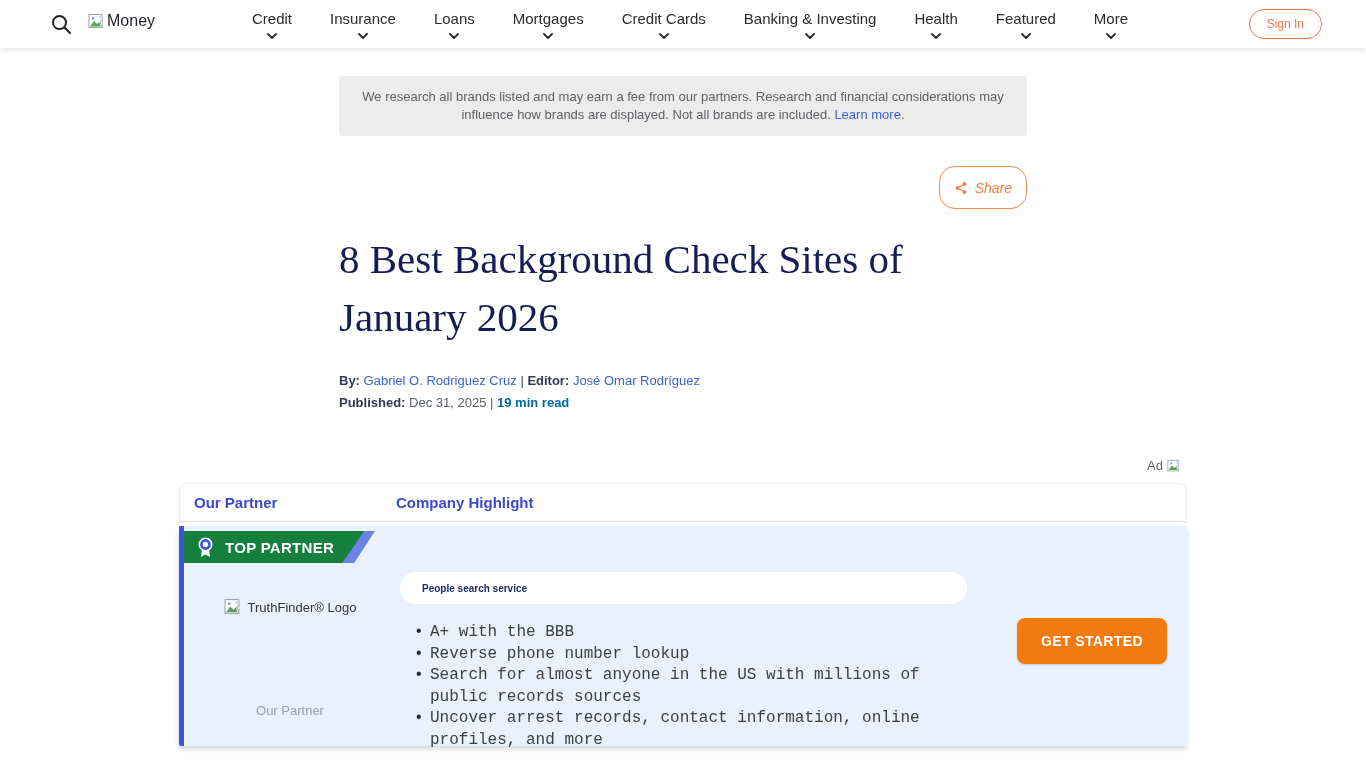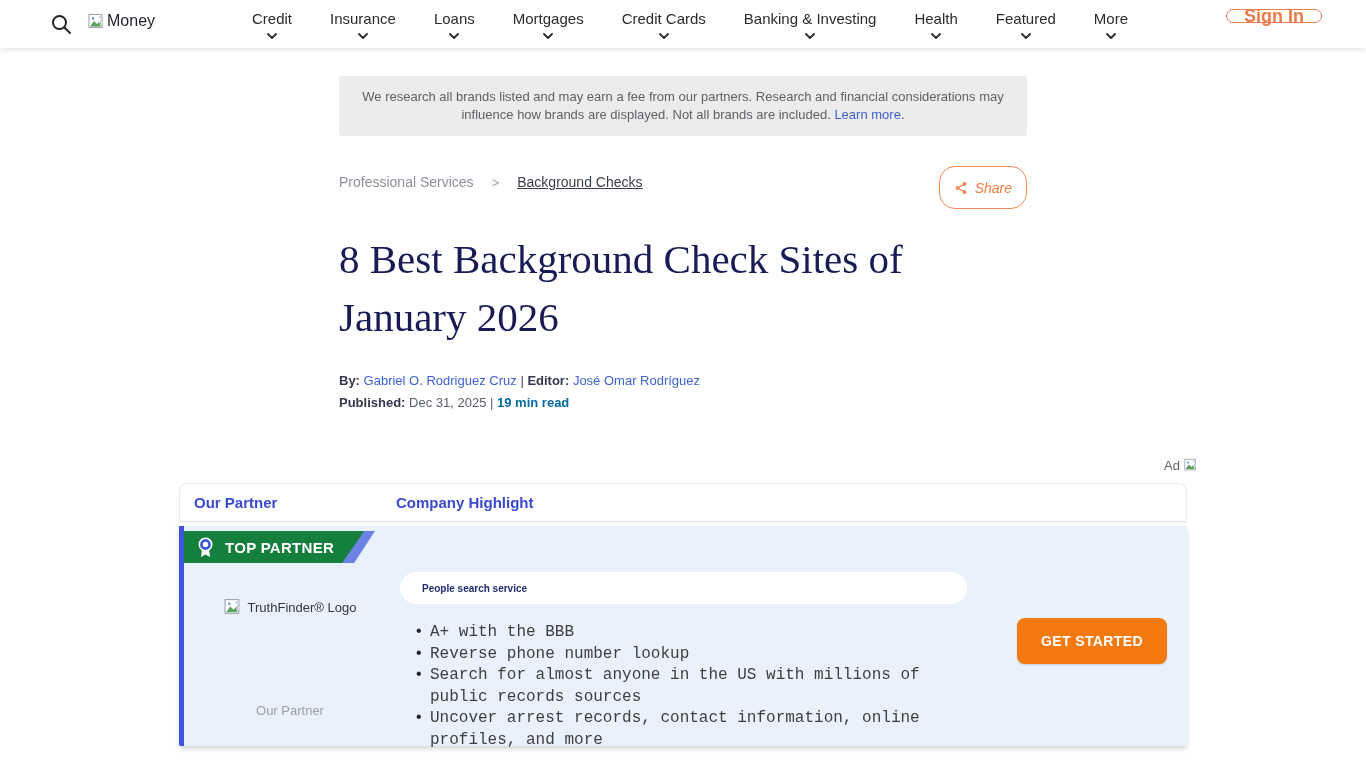--- a/index.html
+++ b/index.html
@@ -9,22 +9,22 @@
 
   
   .topbar { position:absolute; left:0; top:0; width:1366px; height:48px; background:#fff;
             box-shadow:0 2px 6px rgba(0,0,0,.10); z-index:20; }
   .search-btn { position:absolute; left:50px; top:13px; width:22px; height:22px; cursor:pointer; }
   .logo { position:absolute; left:88px; top:12px; display:flex; align-items:center; gap:2px; cursor:pointer; }
   .logo-text { font-size:16px; color:#1e2126; }
   .nav { position:absolute; left:252px; top:0; height:48px; display:flex; align-items:center; gap:38px; }
   .nav-item { display:flex; align-items:center; gap:6px; font-size:15px; color:#2b2b2b; cursor:pointer; white-space:nowrap;flex-direction:column; }
   .chev { width:10px; height:6px; display:inline-block; }
-  .signin { position:absolute; right:44px; top:9px; height:14px; padding:0 17px; display:flex; align-items:center;
-            border:1px solid #ea7b4b; border-radius:16px; color:#ea7b4b; font-size:18px; font-weight:bold;
+  .signin { position:absolute; right:44px; top:9px; height:30px; padding:0 17px; display:flex; align-items:center;
+            border:1px solid #ea7b4b; border-radius:16px; color:#ea7b4b; font-size:12px; font-weight:normal;
             background:#fff; cursor:pointer; }
 
   
   .disclaimer { position:absolute; left:339px; top:76px; width:688px; height:60px; background:#ececec;
                 border-radius:3px; display:flex; align-items:center; justify-content:center; text-align:center;
                 font-size:13px; line-height:18px; color:#5d6165; padding:0 16px; }
   .disclaimer a { color:#3e5fce; text-decoration:none; cursor:pointer; }
 
   
   .crumb-row { position:absolute; left:339px; top:166px; width:688px; height:32px; }
@@ -39,21 +39,21 @@
   .title { position:absolute; left:339px; top:230px; width:700px; font-family:"Liberation Serif", serif;
            font-size:41px; line-height:58px; font-weight:normal; color:#171c55; }
   .byline { position:absolute; left:339px; top:373px; font-size:13px; color:#3a3f5c; }
   .byline b { color:#33384f; }
   .byline a { color:#3e62d3; text-decoration:none; cursor:pointer; }
   .publine { position:absolute; left:339px; top:395px; font-size:13px; color:#5a5f6a; }
   .publine b { color:#33384f; }
   .publine .read { font-weight:bold; color:#0369a1; }
 
   
-  .ad-tag { position:absolute; right:168px; top:458px; display:flex; align-items:flex-start; gap:4px;
+  .ad-tag { position:absolute; right:185px; top:458px; display:flex; align-items:flex-end; gap:4px;
             font-size:13px; color:#5f6368; }
 
   
   .card { position:absolute; left:179px; top:483px; width:1008px; }
   .card-head { height:39px; background:#fff; border-radius:8px 8px 0 0; border:1px solid #ececf1; border-bottom:1px solid #e3e5ea;
                box-shadow:0 1px 2px rgba(0,0,0,.05); position:relative; }
   .card-head .col-partner { position:absolute; left:14px; top:10px; font-size:15px; font-weight:bold; color:#3a4ad0; }
   .card-head .col-highlight { position:absolute; left:216px; top:10px; font-size:15px; font-weight:bold; color:#3a4ad0; }
   .partner-row { position:relative; margin-top:4px; height:220px; background:#e8f1fc;
                  border-left:5px solid #3c55da; box-shadow:0 3px 5px rgba(0,0,0,.16); border-radius:0 0 2px 2px; }
@@ -178,25 +178,20 @@
     </nav>
     <button class="signin">Sign In</button>
   </header>
 
   <div class="disclaimer">
     <span><span>We research all brands listed and may earn a fee from our partners. Research and financial considerations may influence how brands are displayed. Not all brands are included.</span>
     <a>Learn more</a><span>.</span></span>
   </div>
 
   <div class="crumb-row">
-    <div class="crumbs">
-      <span class="crumb-parent">Professional Services</span>
-      <span class="crumb-sep">&gt;</span>
-      <span class="crumb-current">Background Checks</span>
-    </div>
     <button class="share-btn">
       <span>
         <svg width="14" height="14" viewBox="0 0 24 24">
             <circle cx="18" cy="5" r="3.2" fill="#ee7f45"></circle>
             <circle cx="6" cy="12" r="3.2" fill="#ee7f45"></circle>
             <circle cx="18" cy="19" r="3.2" fill="#ee7f45"></circle>
             <line x1="8.6" y1="10.6" x2="15.4" y2="6.4" stroke="#ee7f45" stroke-width="2"></line>
             <line x1="8.6" y1="13.4" x2="15.4" y2="17.6" stroke="#ee7f45" stroke-width="2"></line>
           </svg>
       </span>

